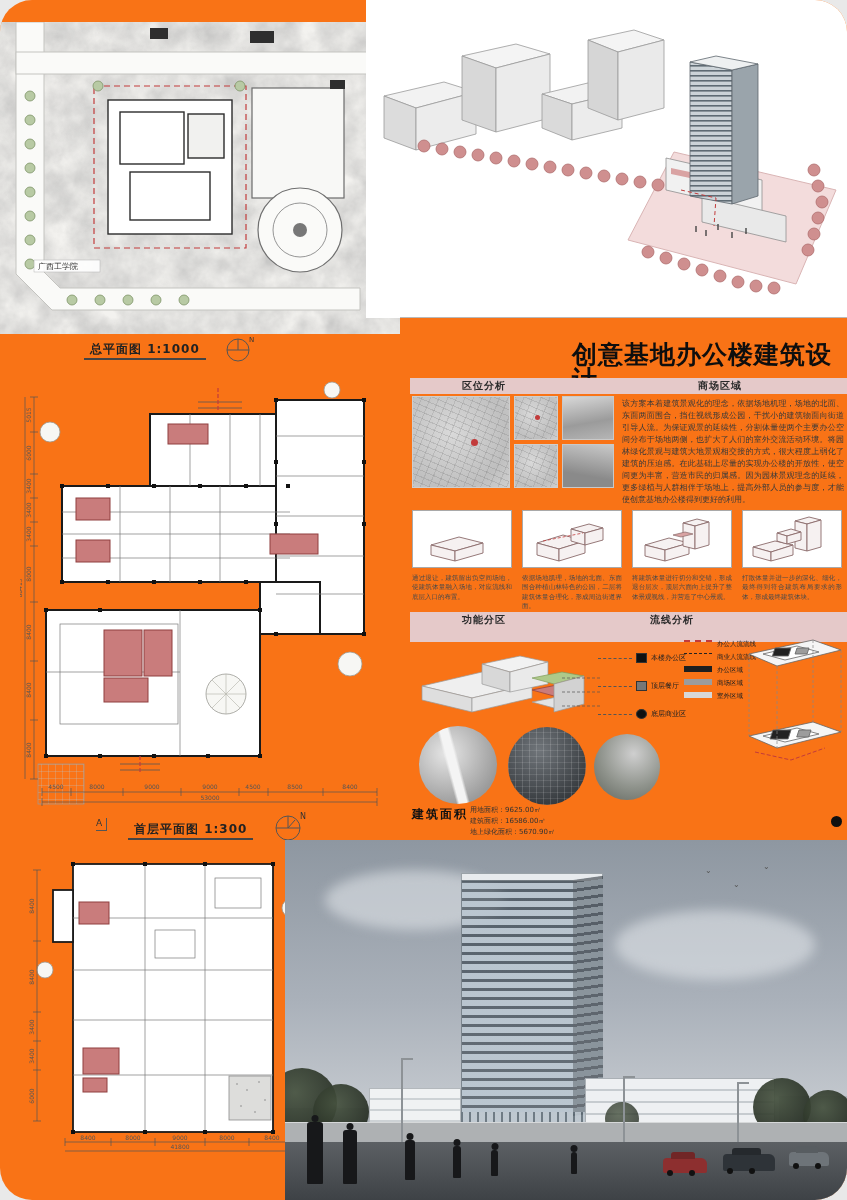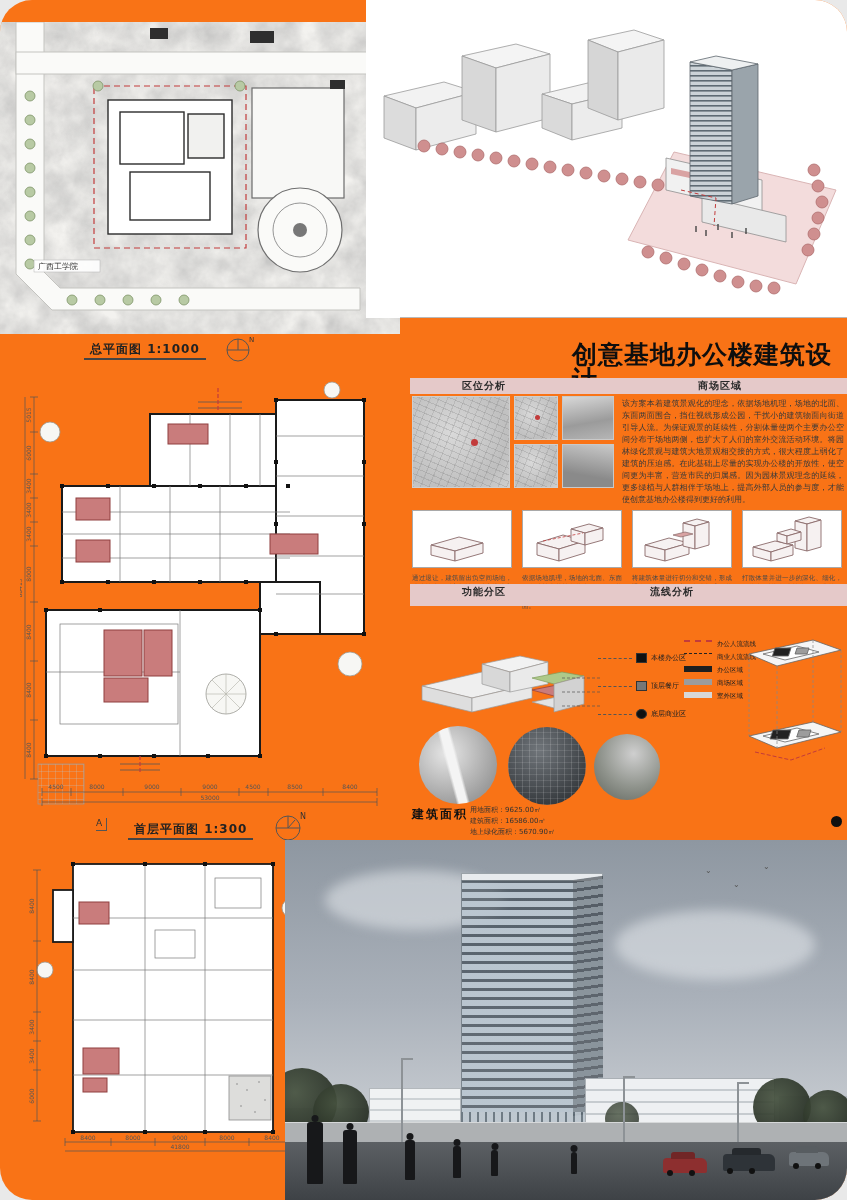--- a/index.html
+++ b/index.html
@@ -317,21 +317,21 @@
     </svg>
   </div>
 
   
   <div class="mass-cap" style="left:412px">通过退让，建筑留出负空间场地，使建筑体量融入场地，对应流线和底层入口的布置。</div>
   <div class="mass-cap" style="left:522px">依据场地肌理，场地的北面、东面围合种植山林特色的公园，二层将建筑体量合理化，形成周边街道界面。</div>
   <div class="mass-cap" style="left:632px">将建筑体量进行切分和交错，形成退台层次，顶层六面向上提升了整体景观视线，并营造了中心景观。</div>
   <div class="mass-cap" style="left:742px">打散体量并进一步的深化、细化，最终得到符合建筑布局要求的形体，形成最终建筑体块。</div>
 
   
-  <div class="banner" style="top:584px;height:22px">
+  <div class="banner" style="top:612px;height:30px">
     <span class="h1">功能分区</span>
     <span class="h2" style="left:240px">流线分析</span>
   </div>
 
   
   <svg class="abs" style="left:412px;top:634px" width="190" height="102" viewBox="0 0 190 102">
     <g stroke="#9a9a9a" stroke-width="0.7">
       <polygon points="10,52 70,38 120,50 60,64" fill="#efefef"></polygon>
       <polygon points="10,52 60,64 60,78 10,66" fill="#dedede"></polygon>
       <polygon points="60,64 120,50 120,64 60,78" fill="#e8e8e8"></polygon>

